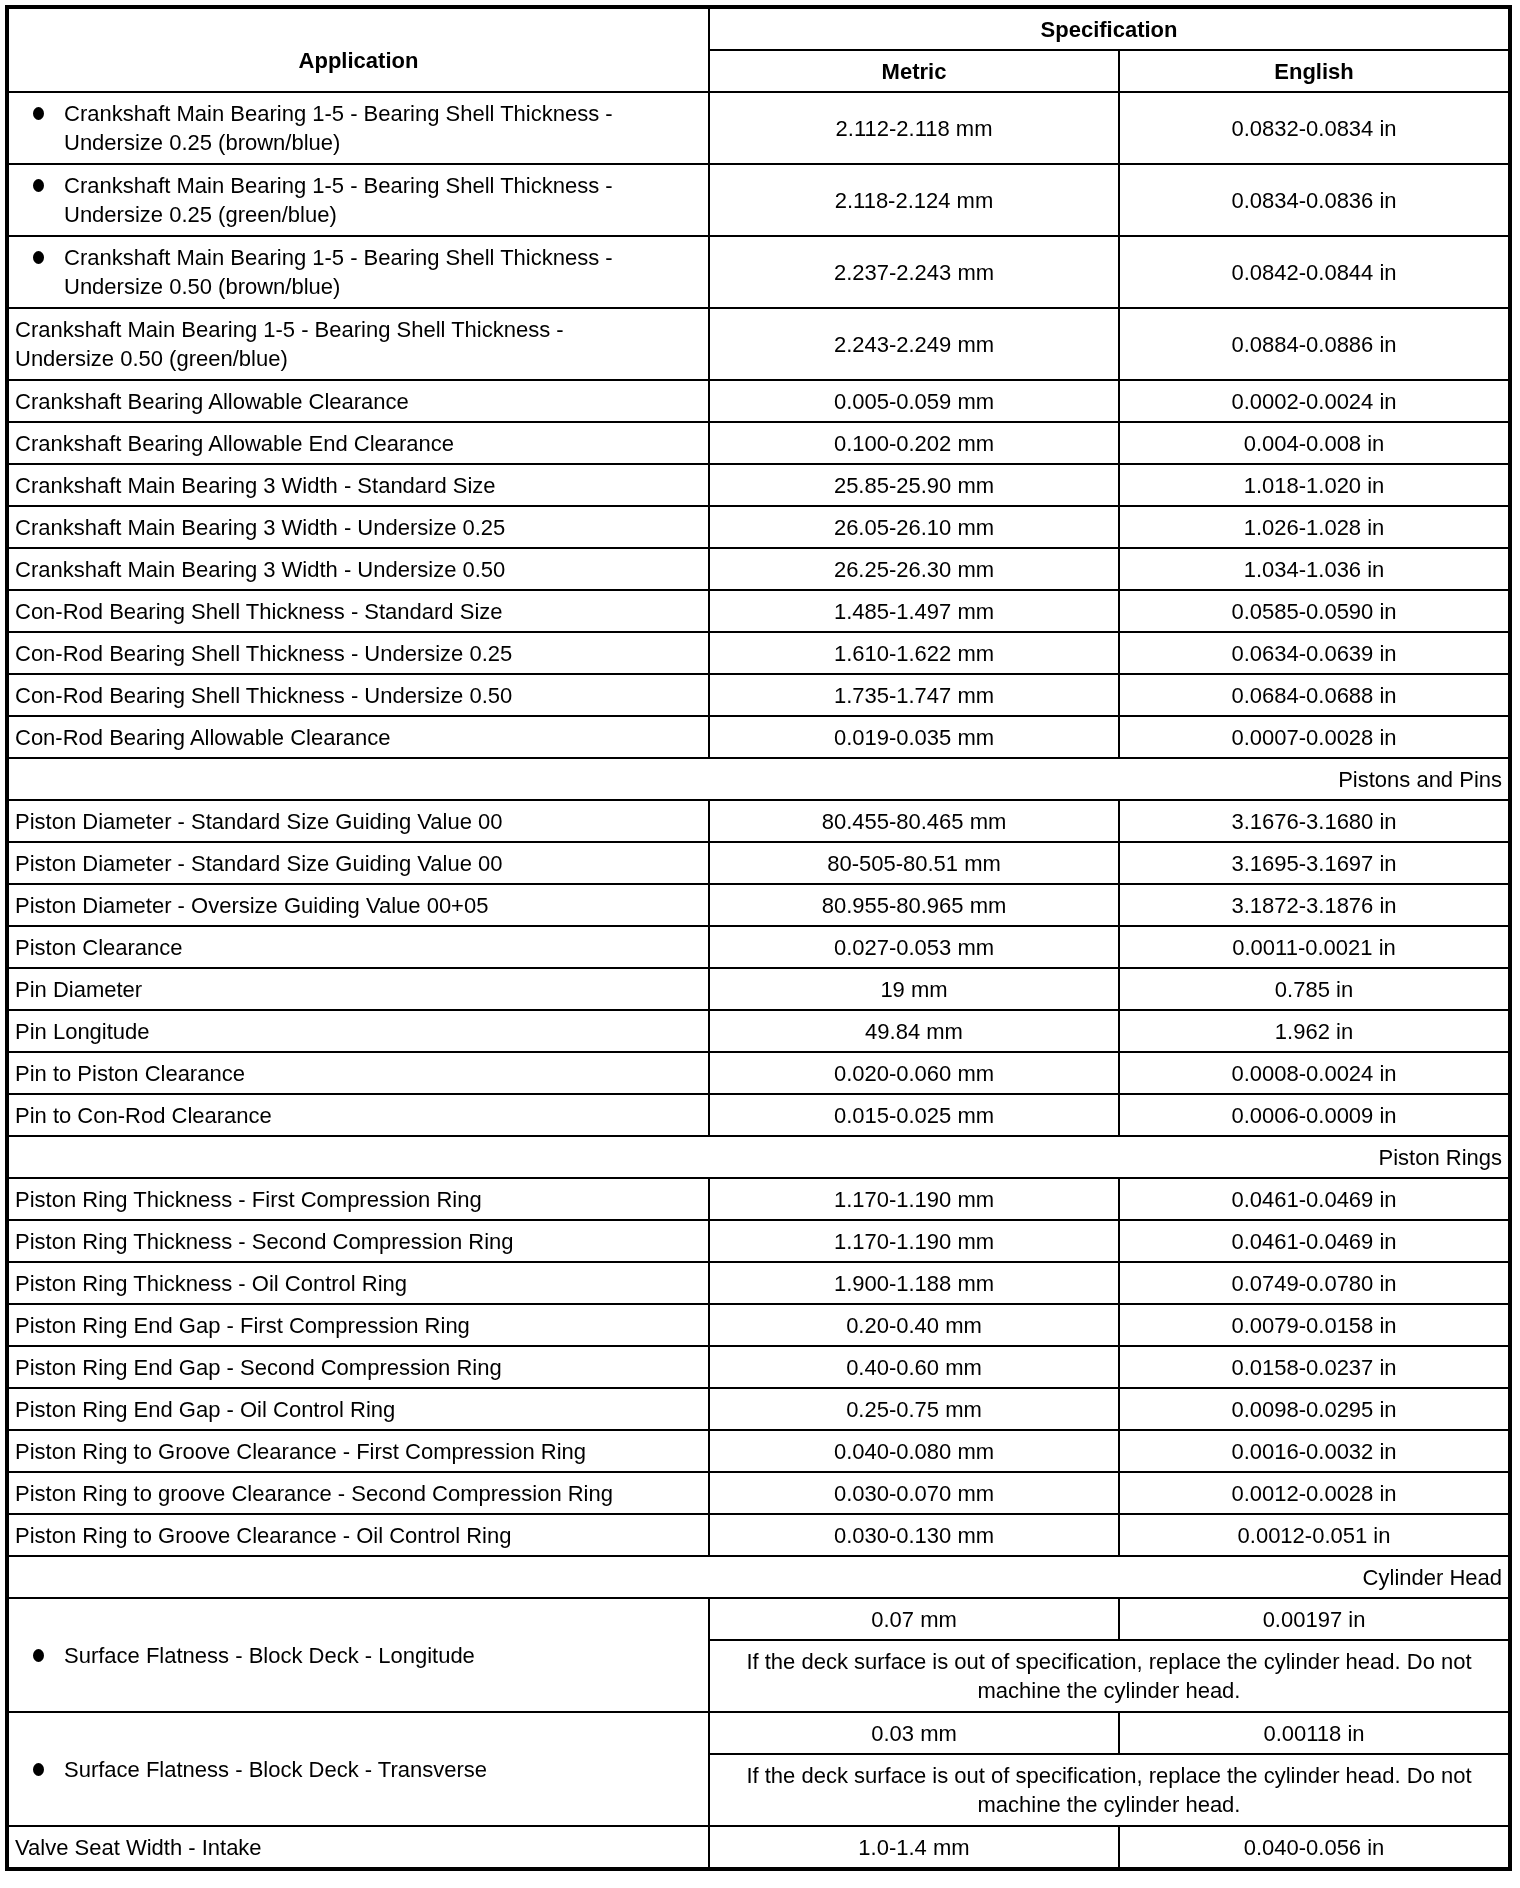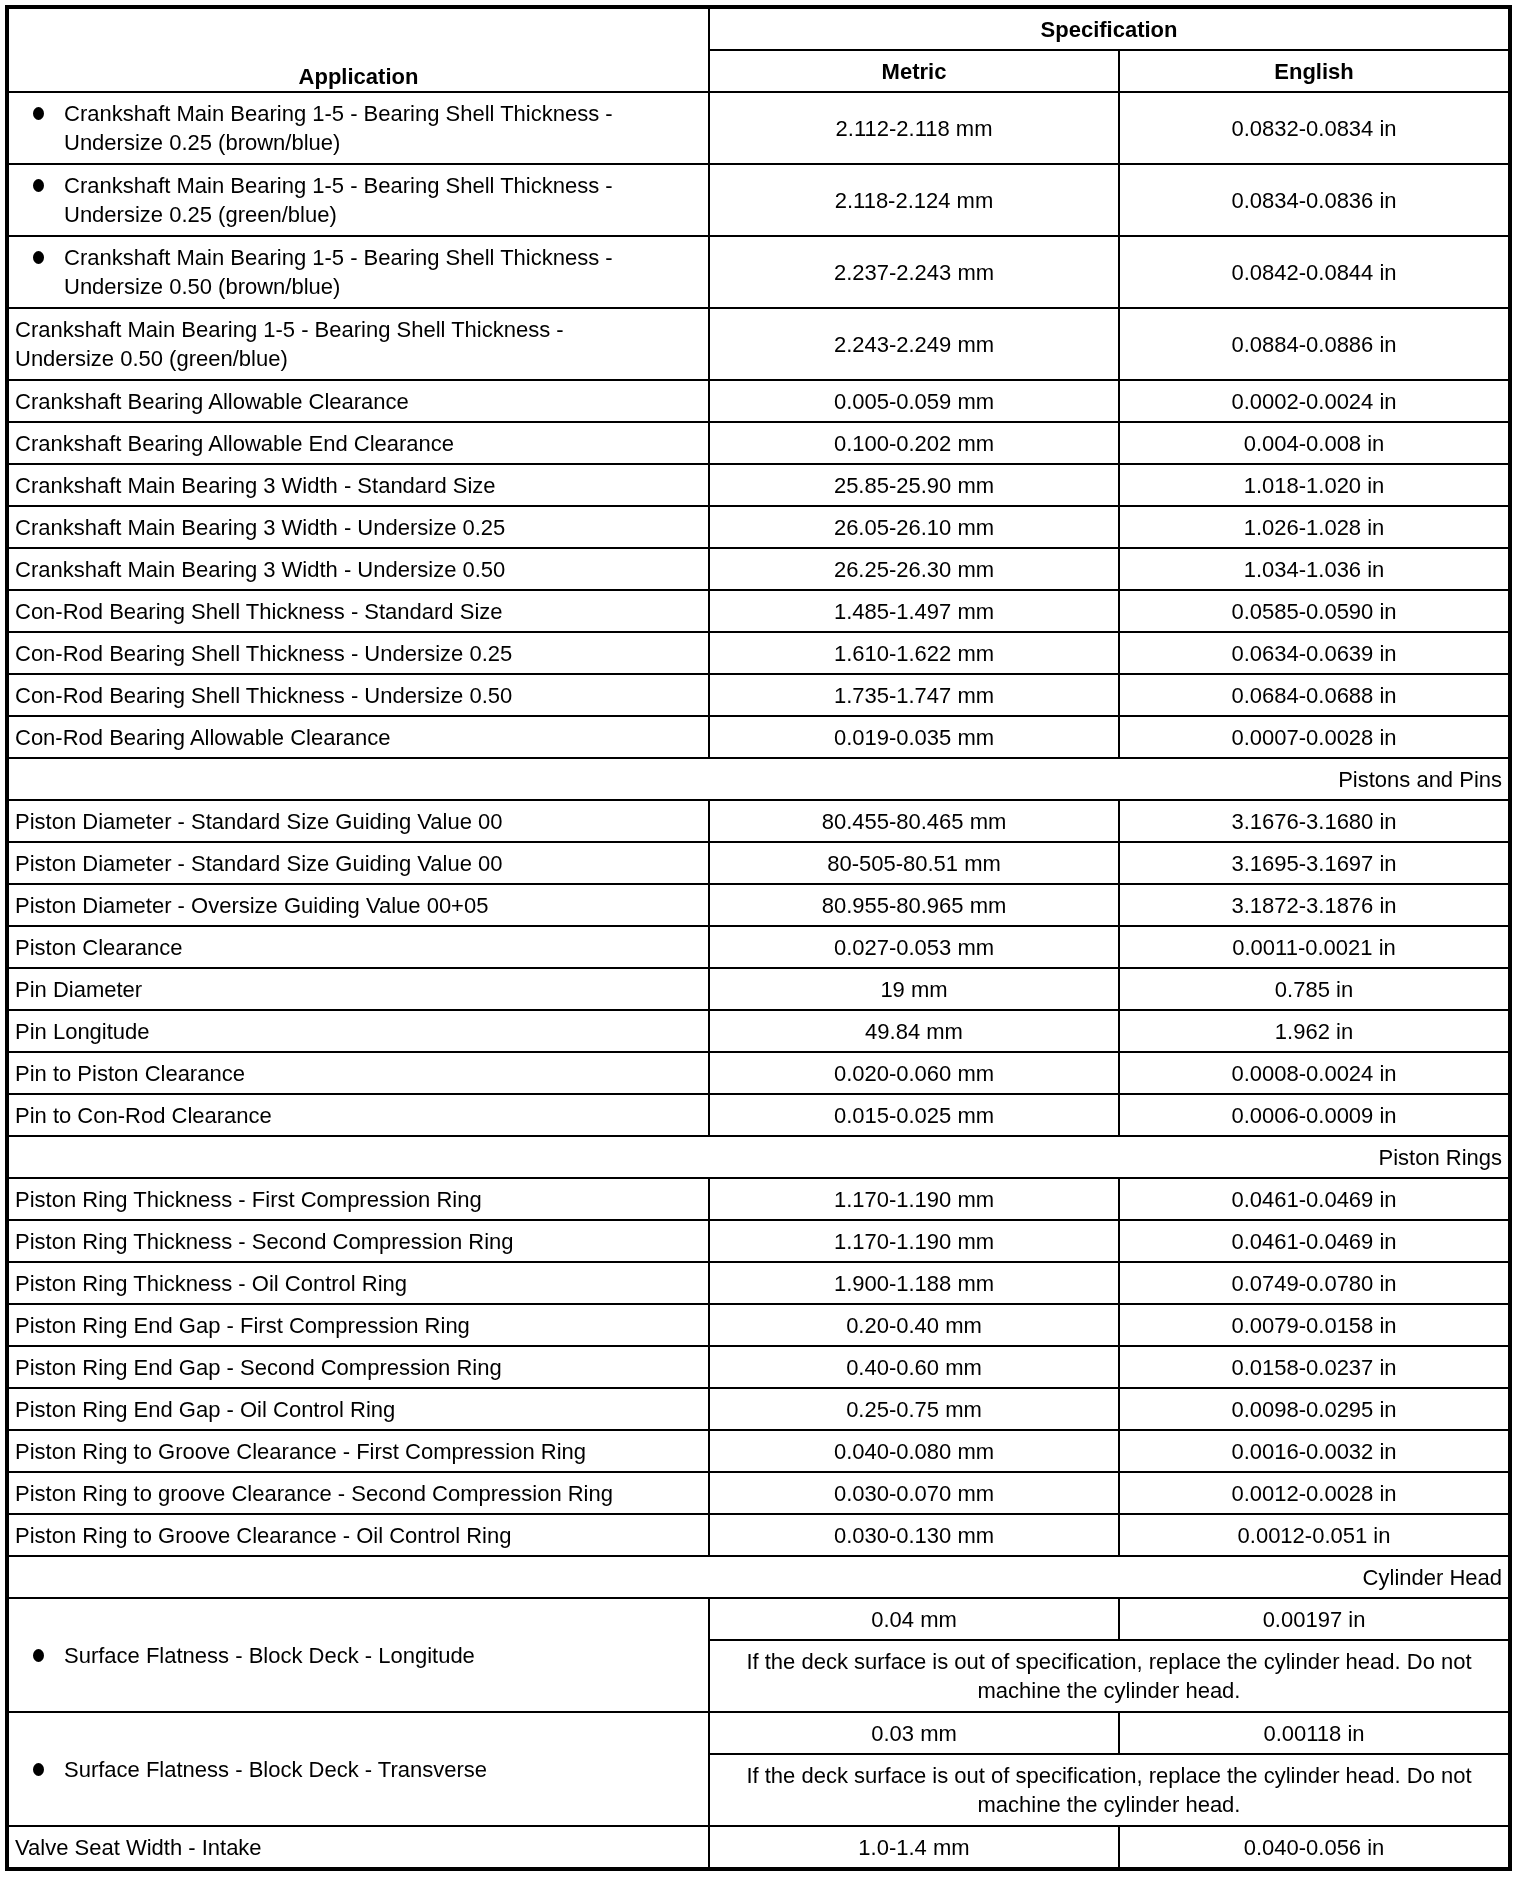--- a/index.html
+++ b/index.html
@@ -43,21 +43,21 @@
 <body>
 
 <table class="spec">
   <colgroup>
     <col class="c-app">
       <col class="c-met">
       <col class="c-eng">
   </colgroup>
   <thead>
     <tr class="h-spec">
-      <th rowspan="2" style="vertical-align:bottom;padding-bottom:0;"><span>Application</span></th>
+      <th rowspan="2" style="vertical-align:bottom;padding-bottom:16px;"><span>Application</span></th>
       <th colspan="2" style="height:40px;">Specification</th>
     </tr>
     <tr class="h-sub">
       <th style="height:40px;">Metric</th>
       <th style="height:40px;">English</th>
     </tr>
   </thead>
   <tbody>
 
     <tr class="two">
@@ -238,21 +238,21 @@
         <td colspan="3">Cylinder Head</td>
       </tr>
 
     <tr class="sub-val">
       <td class="app" rowspan="2">
           <div class="bullet-wrap center">
             <span class="bullet"></span>
             <span>Surface Flatness - Block Deck - Longitude</span>
           </div>
         </td>
-      <td class="val">0.04 mm</td>
+      <td class="val">0.07 mm</td>
       <td class="val">0.00197 in</td>
     </tr>
     <tr class="note">
       <td colspan="2" class="note-text">If the deck surface is out of specification, replace the cylinder head. Do not machine the cylinder head.</td>
     </tr>
 
     <tr class="sub-val">
       <td class="app" rowspan="2">
           <div class="bullet-wrap center">
             <span class="bullet"></span>

